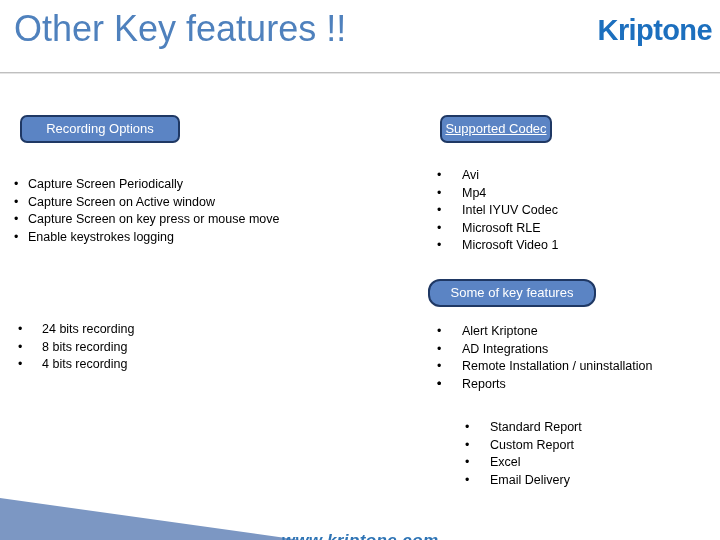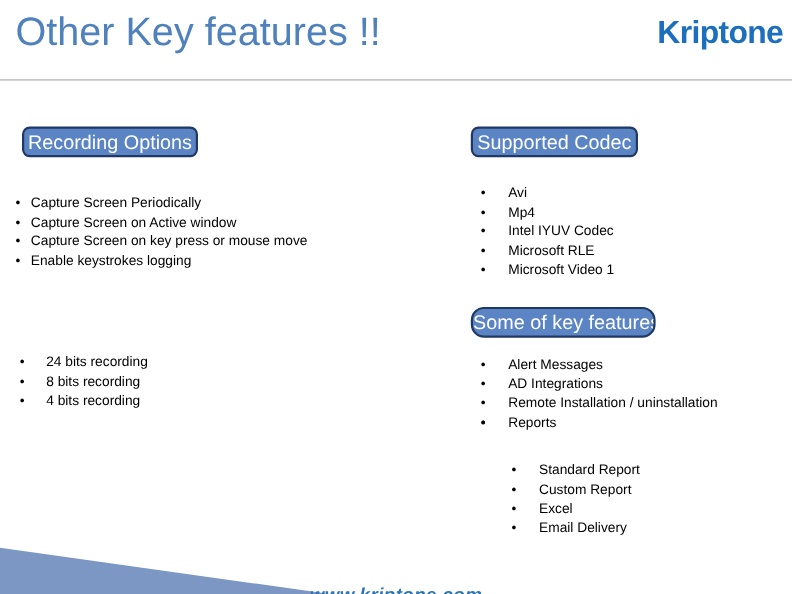--- a/index.html
+++ b/index.html
@@ -62,30 +62,30 @@
   }
 
   
   .pill {
     position: absolute;
     box-sizing: border-box;
     background: #5B84C4;
     border: 2px solid #1F3864;
     border-radius: 7px;
     color: #ffffff;
-    font-size: 18px;
+    font-size: 13px;
     text-align: center;
     line-height: 24px;
     height: 28px;
     white-space: nowrap;
     overflow: hidden;
   }
 
   #pill-recording-options { left: 20px;  top: 115px; width: 160px; }
-  #pill-supported-codec   { left: 428px; top: 115px; width: 152px; }
+  #pill-supported-codec   { left: 440px; top: 115px; width: 112px; text-decoration: underline; }
   #pill-bit-depth         { left: 22px;  top: 279px; width: 108px; }
   #pill-key-features      { left: 428px; top: 279px; width: 168px; border-radius: 12px; }
 
   
   .bullet-list {
     position: absolute;
     list-style: none;
     margin: 0;
     padding: 0;
   }
@@ -228,21 +228,21 @@
       <span class="bullet-dot">•</span>
       <span class="bullet-text">4 bits recording</span>
     </li>
   </ul>
 
   <div class="pill" id="pill-key-features">Some of key features</div>
 
   <ul class="bullet-list" id="list-key-features">
     <li class="bullet-item">
       <span class="bullet-dot">•</span>
-      <span class="bullet-text">Alert Messages</span>
+      <span class="bullet-text">Alert Kriptone</span>
     </li>
     <li class="bullet-item">
       <span class="bullet-dot">•</span>
       <span class="bullet-text">AD Integrations</span>
     </li>
     <li class="bullet-item">
       <span class="bullet-dot">•</span>
       <span class="bullet-text">Remote Installation / uninstallation</span>
     </li>
     <li class="bullet-item">

